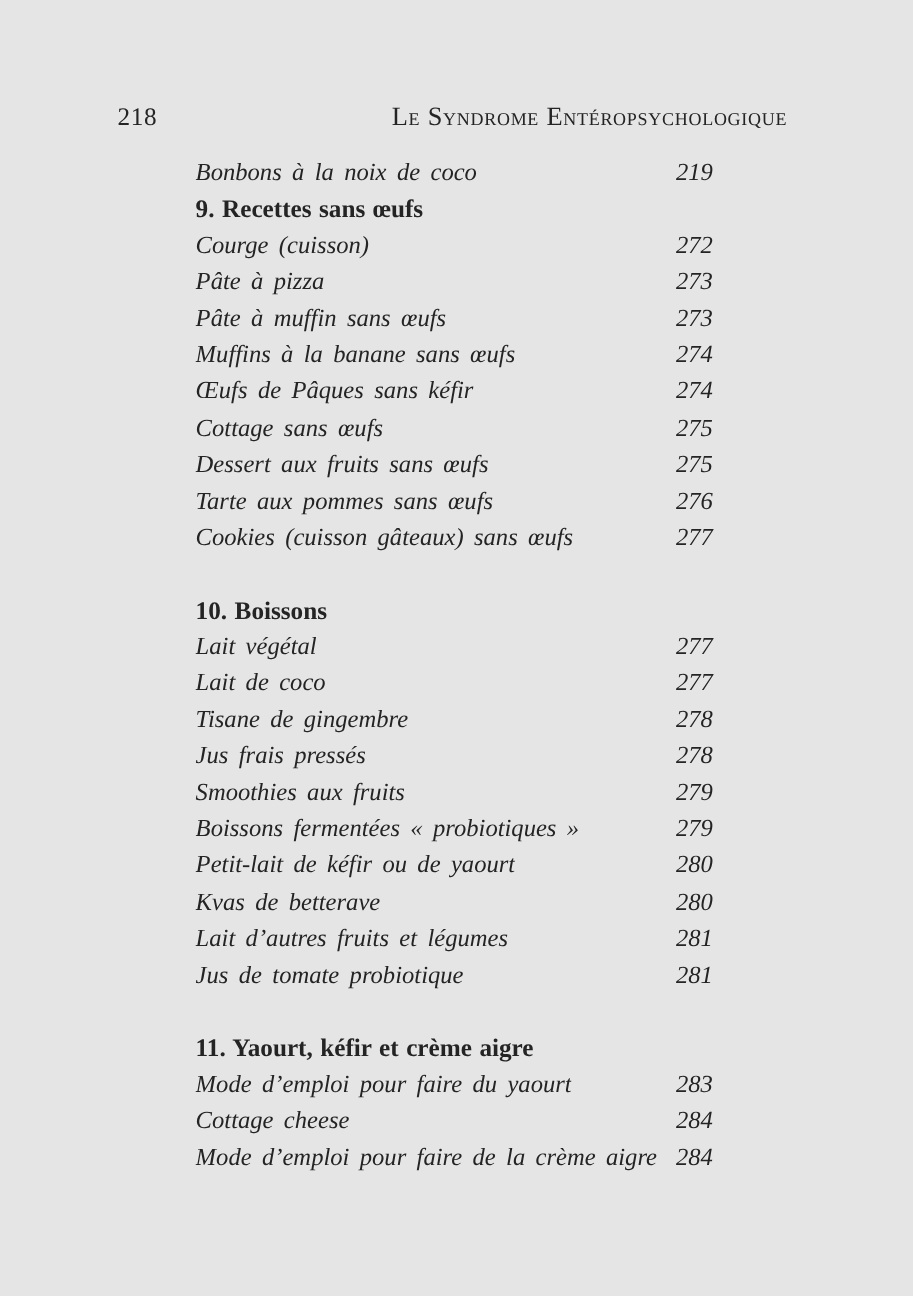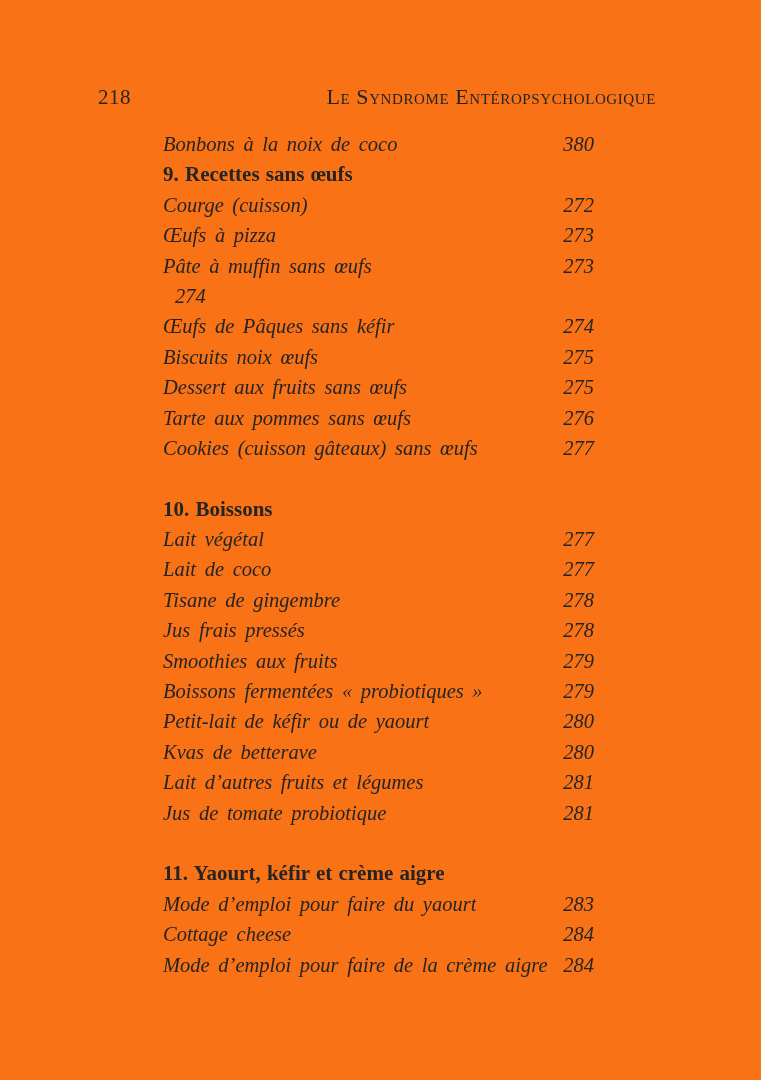--- a/index.html
+++ b/index.html
@@ -4,21 +4,21 @@
 <style>
   html, body {
     margin: 0;
     padding: 0;
     background: #ffffff;
   }
   .page {
     position: relative;
     width: 761px;
     height: 1080px;
-    background: #f97316;
+    background: #e5e5e5;
     color: #242424;
     font-family: "Liberation Serif", "DejaVu Serif", serif;
     overflow: hidden;
   }
   
   .running-head {
     position: absolute;
     top: 84px;
     left: 98px;
     width: 558px;
@@ -80,46 +80,47 @@
 
   <header class="running-head">
     <span class="folio">218</span>
     <span class="running-title">Le Syndrome Entéropsychologique</span>
   </header>
 
   <main class="toc">
 
   <div class="toc-row entry">
         <span class="entry-label">Bonbons à la noix de coco</span>
-        <span class="entry-page">380</span>
+        <span class="entry-page">219</span>
       </div>
       <div class="toc-row heading">
         <span class="entry-label">9. Recettes sans œufs</span>
       </div>
       <div class="toc-row entry">
         <span class="entry-label">Courge (cuisson)</span>
         <span class="entry-page">272</span>
       </div>
       <div class="toc-row entry">
-        <span class="entry-label">Œufs à pizza</span>
+        <span class="entry-label">Pâte à pizza</span>
         <span class="entry-page">273</span>
       </div>
       <div class="toc-row entry">
         <span class="entry-label">Pâte à muffin sans œufs</span>
         <span class="entry-page">273</span>
       </div>
       <div class="toc-row entry">
+        <span class="entry-label">Muffins à la banane sans œufs</span>
         <span class="entry-page">274</span>
       </div>
       <div class="toc-row entry">
         <span class="entry-label">Œufs de Pâques sans kéfir</span>
         <span class="entry-page">274</span>
       </div>
       <div class="toc-row entry">
-        <span class="entry-label">Biscuits noix œufs</span>
+        <span class="entry-label">Cottage sans œufs</span>
         <span class="entry-page">275</span>
       </div>
       <div class="toc-row entry">
         <span class="entry-label">Dessert aux fruits sans œufs</span>
         <span class="entry-page">275</span>
       </div>
       <div class="toc-row entry">
         <span class="entry-label">Tarte aux pommes sans œufs</span>
         <span class="entry-page">276</span>
       </div>

